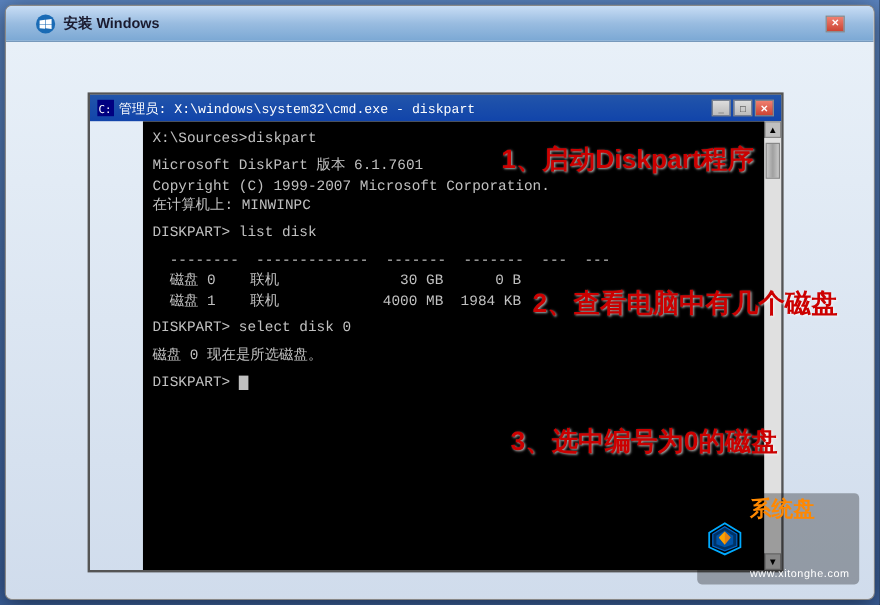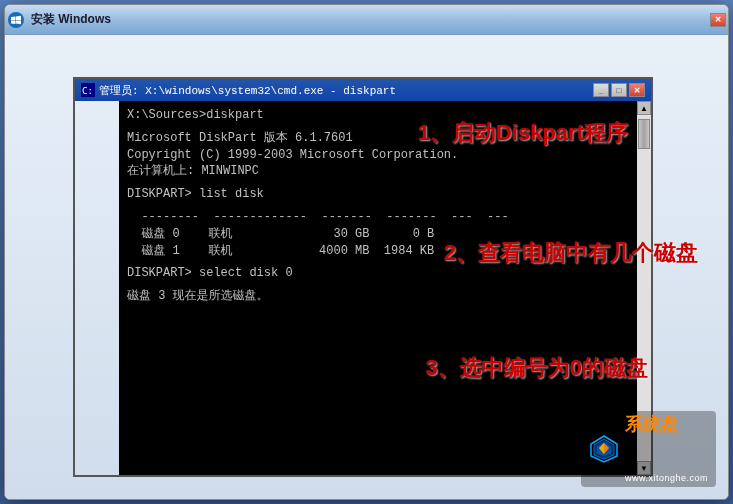--- a/index.html
+++ b/index.html
@@ -34,21 +34,21 @@
       display: flex;
       flex-direction: column;
     }
 
     .install-titlebar {
       height: 30px;
       background: linear-gradient(180deg, #c8ddf5 0%, #99bce0 50%, #7ba8d4 100%);
       border-radius: 5px 5px 0 0;
       display: flex;
       align-items: center;
-      padding: 0 2px;
+      padding: 0 24px;
       border-bottom: 1px solid #7799bb;
     }
 
     .install-titlebar-icon {
       width: 18px;
       height: 18px;
       margin-right: 6px;
     }
 
     .install-title-text {
@@ -310,33 +310,34 @@
           <div class="cmd-ctrl-btn">_</div>
           <div class="cmd-ctrl-btn">□</div>
           <div class="cmd-ctrl-btn close">✕</div>
         </div>
       </div>
       <div class="cmd-with-scrollbar">
         <div class="cmd-body">
           <div class="cmd-line">X:\Sources&gt;diskpart</div>
           <div class="cmd-blank"></div>
           <div class="cmd-line">Microsoft DiskPart 版本 6.1.7601</div>
-          <div class="cmd-line">Copyright (C) 1999-2003 Microsoft Corporation.</div>
+          <div class="cmd-line">Copyright (C) 1999-2007 Microsoft Corporation.</div>
           <div class="cmd-line">在计算机上: MINWINPC</div>
           <div class="cmd-blank"></div>
           <div class="cmd-line">DISKPART&gt; list disk</div>
           <div class="cmd-blank"></div>
           <div class="cmd-line">  --------  -------------  -------  -------  ---  ---</div>
           <div class="cmd-line">  磁盘 0    联机              30 GB      0 B</div>
           <div class="cmd-line">  磁盘 1    联机            4000 MB  1984 KB</div>
           <div class="cmd-blank"></div>
           <div class="cmd-line">DISKPART&gt; select disk 0</div>
           <div class="cmd-blank"></div>
-          <div class="cmd-line">磁盘 3 现在是所选磁盘。</div>
-          <div class="cmd-blank"></div>
+          <div class="cmd-line">磁盘 0 现在是所选磁盘。</div>
+          <div class="cmd-blank"></div>
+          <div class="cmd-line">DISKPART&gt; <span class="cursor"></span></div>
         </div>
         <div class="cmd-scrollbar">
           <div class="cmd-scrollbar-up">▲</div>
           <div class="cmd-scrollbar-track">
             <div class="cmd-scrollbar-thumb"></div>
           </div>
           <div class="cmd-scrollbar-down">▼</div>
         </div>
       </div>
     </div>

